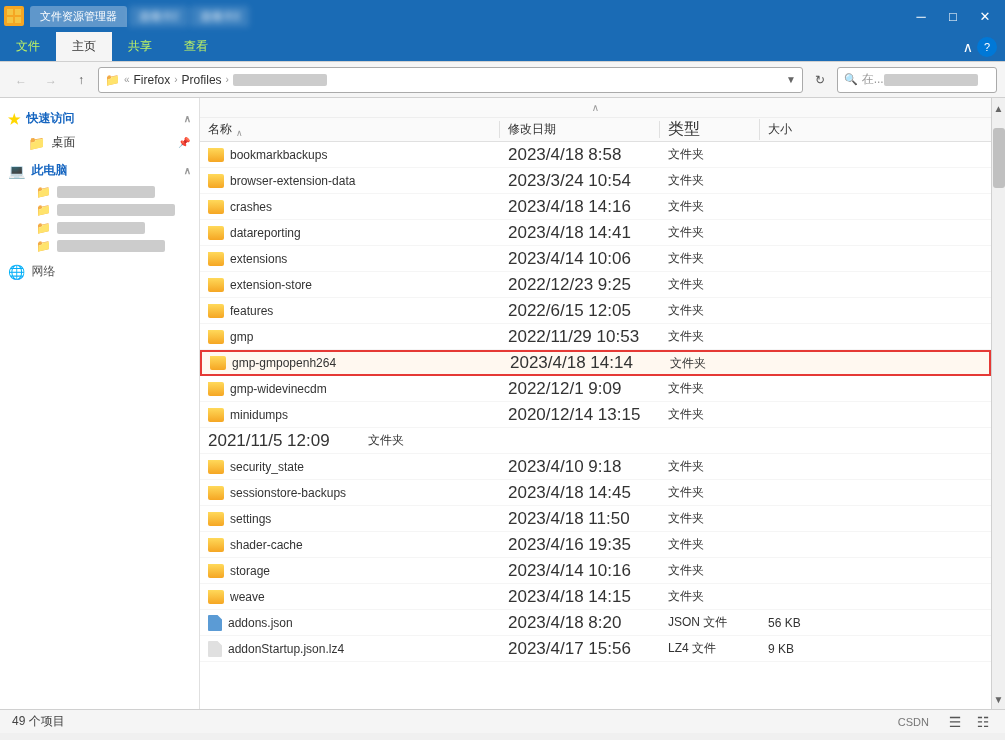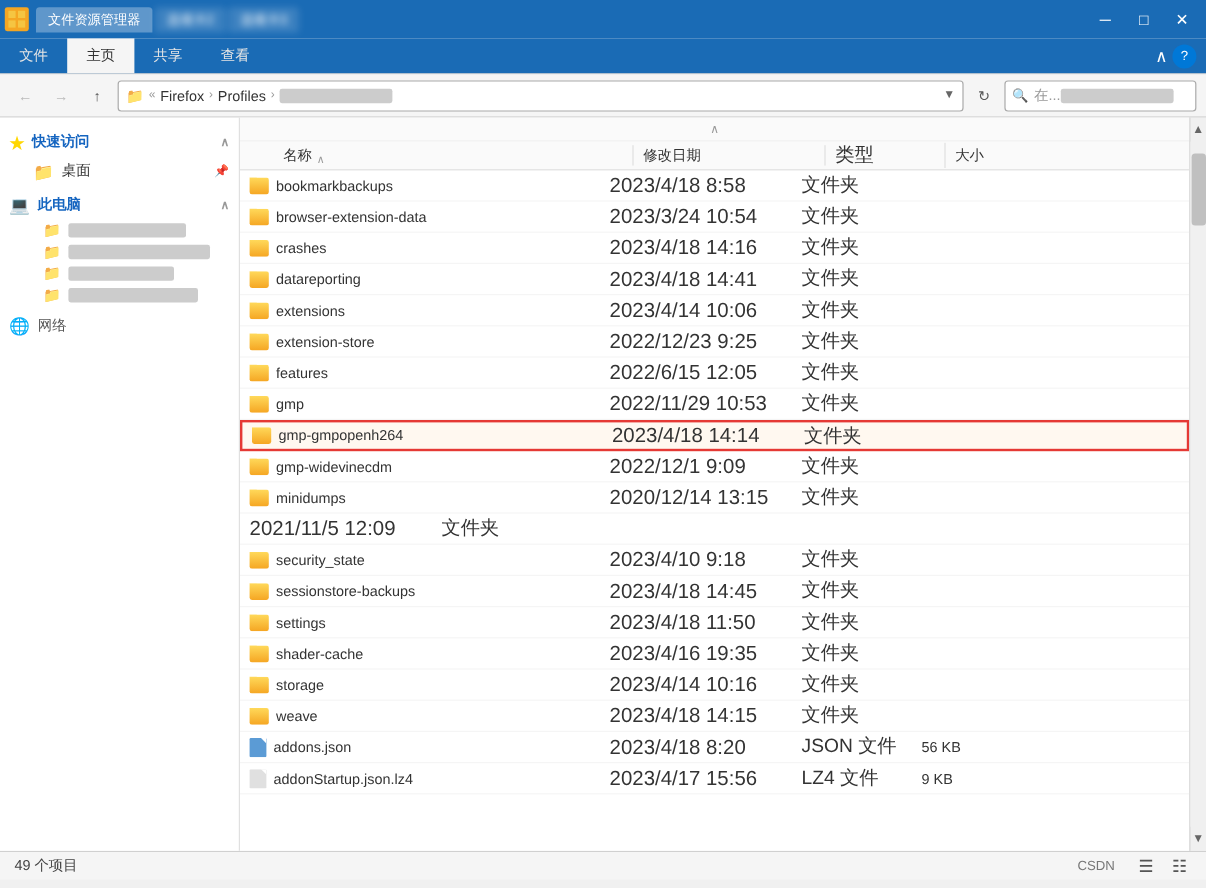--- a/index.html
+++ b/index.html
@@ -57,21 +57,21 @@
       background: #f5f5f5;
       border-bottom: 1px solid #d0d0d0;
     }
     .ribbon-tabs {
       display: flex;
       background: #1a6bb5;
       padding-top: 0;
     }
     .ribbon-tab {
       padding: 6px 16px;
-      color: #e5e5e5;
+      color: #bef264;
       font-size: 12px;
       cursor: pointer;
     }
     .ribbon-tab.active {
       background: #f5f5f5;
       color: #333;
     }
 
     
     .address-bar {
@@ -226,21 +226,20 @@
     }
     .col-name {
       width: 300px;
       padding: 0 8px;
       font-size: 12px;
       color: #333;
       display: flex;
       align-items: flex-end;
       gap: 4px;
       border-right: 1px solid #e0e0e0;
-      margin-left: 28px;
     }
     .col-date {
       width: 160px;
       padding: 0 8px;
       font-size: 12px;
       color: #333;
       border-right: 1px solid #e0e0e0;
     }
     .col-type {
       width: 100px;
@@ -279,21 +278,21 @@
     }
     .cell-date {
       width: 160px;
       padding: 0 8px;
       font-size: 17px;
       color: #333;
     }
     .cell-type {
       width: 100px;
       padding: 0 8px;
-      font-size: 16px;
+      font-size: 12px;
       color: #333;
     }
     .cell-size {
       width: 80px;
       padding: 0 8px;
       font-size: 12px;
       color: #333;
     }
 
     .folder-icon-sm {

